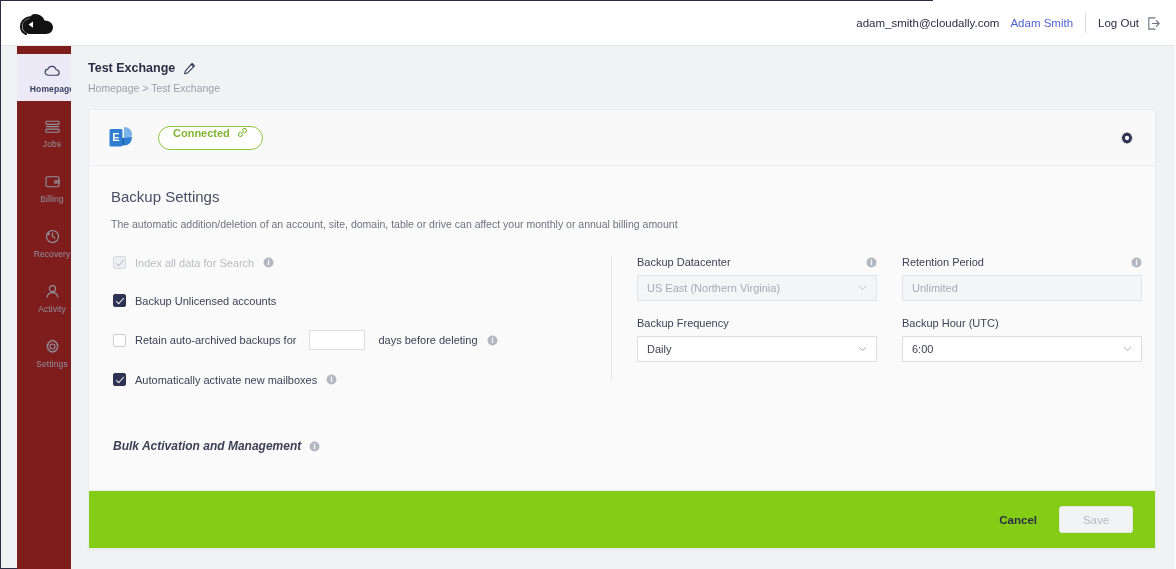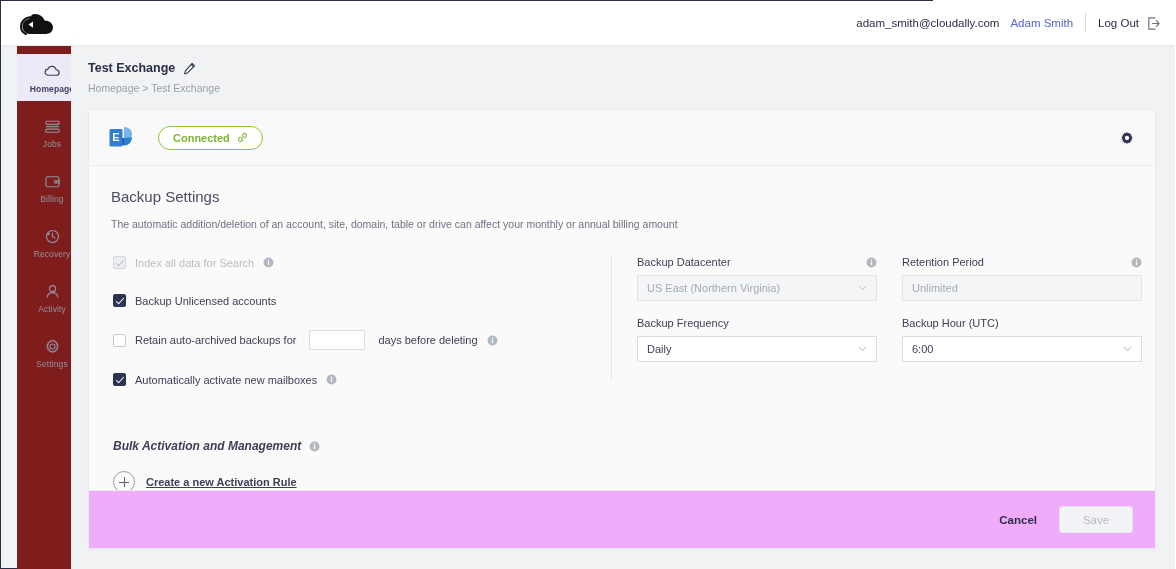--- a/index.html
+++ b/index.html
@@ -90,21 +90,21 @@
     border-bottom: 1px solid #ededf1;
     display: flex; align-items: center;
     padding: 0 20px 0 17px;
   }
   .ex-logo { width: 30px; height: 30px; position: relative; flex: 0 0 auto; }
   .badge {
     margin-left: 22px;
     border: 1px solid #8cc63f;
     border-radius: 13px;
     height: 24px; padding: 0 14px;
-    display: flex; align-items: center; gap: 7px;
+    display: flex; gap: 7px;
     background: #ffffff;
   }
   .badge-text { font-size: 11px; color: #7fb432; font-weight: bold; }
   .link-icon { width: 11px; height: 11px; display: block; }
   .gear-head { margin-left: auto; width: 16px; height: 16px; display: block; }
 
   
   .card-body { padding: 22px 22px 0 22px; position: relative; height: 325px; }
   .sec-title { font-size: 15px; color: #4a4d63; margin-bottom: 13px; }
   .sec-sub { font-size: 10.5px; color: #6f7280; margin-bottom: 26px; }
@@ -174,21 +174,21 @@
     height: 26px; border: 1px solid #dcdee3; background: #ffffff;
     display: flex; align-items: center; padding: 0 9px;
     font-size: 11px; color: #3c3f55;
   }
   .fld-box.disabled { background: #f4f5f7; border-color: #e2e4e8; color: #a7aab4; }
   .caret { margin-left: auto; width: 9px; height: 6px; display: block; }
 
   
   .card-foot {
     position: absolute; left: 0; bottom: 0;
-    width: 100%; height: 58px; background: #f0abfc;
+    width: 100%; height: 58px; background: #84cc16;
     border-top: 1px solid #eceef1;
     display: flex; align-items: center; justify-content: flex-end;
     padding-right: 22px; gap: 18px;
   }
   .btn-cancel {
     font-size: 11.5px; font-weight: bold; color: #2b2e45;
     background: none; border: none; cursor: pointer; padding: 6px 4px;
   }
   .btn-save {
     font-size: 11.5px; color: #b6b9c2; background: #f2f3f5;
@@ -429,24 +429,20 @@
 
         <div class="bulk-title-row">
           <span class="bulk-title">Bulk Activation and Management</span>
           <svg class="info-ico" viewBox="0 0 12 12">
             <circle cx="6" cy="6" r="5.4" fill="#b3b7c0"></circle>
             <rect x="5.3" y="4.8" width="1.4" height="4" fill="#ffffff"></rect>
             <rect x="5.3" y="2.8" width="1.4" height="1.4" fill="#ffffff"></rect>
           </svg>
         </div>
 
-        <div class="rule-row">
-          <span class="plus-circle"></span>
-          <span class="rule-link">Create a new Activation Rule</span>
-        </div>
       </div>
 
       <div class="card-foot">
         <button class="btn-cancel">Cancel</button>
         <button class="btn-save" disabled="">Save</button>
       </div>
 
     </div>
   </div>
 </div>

